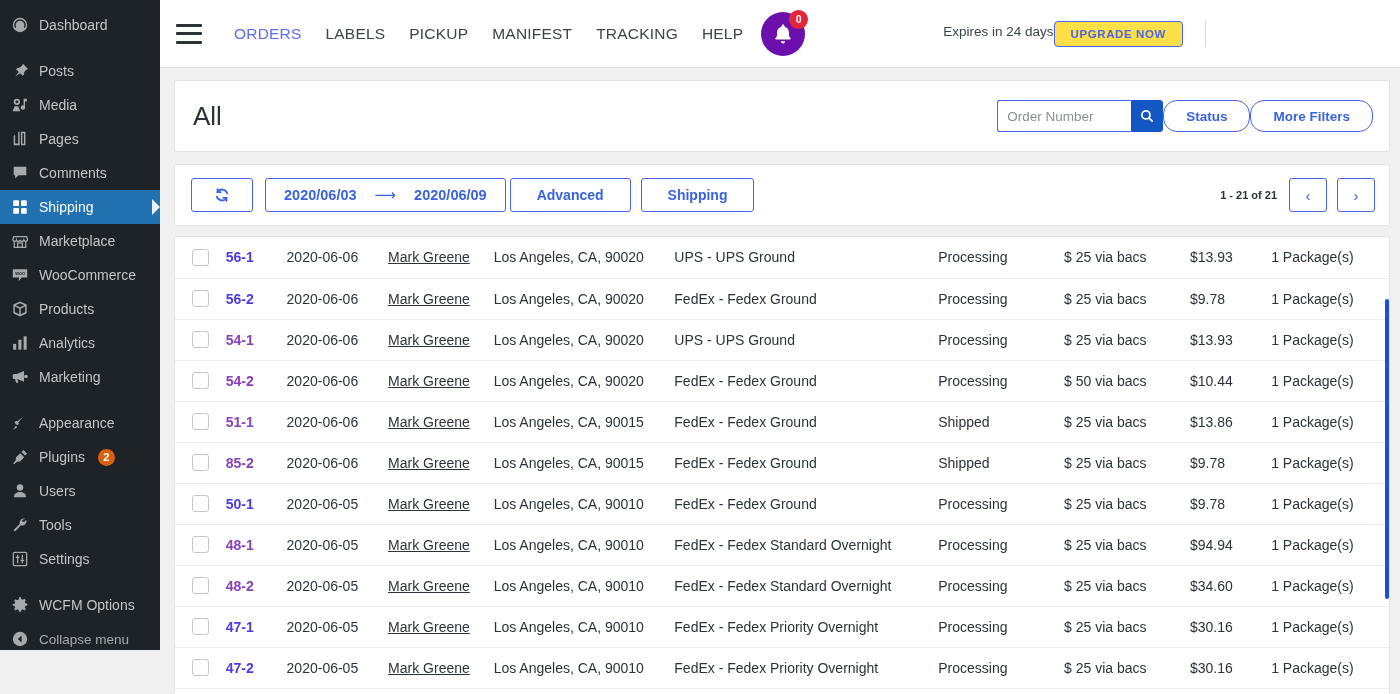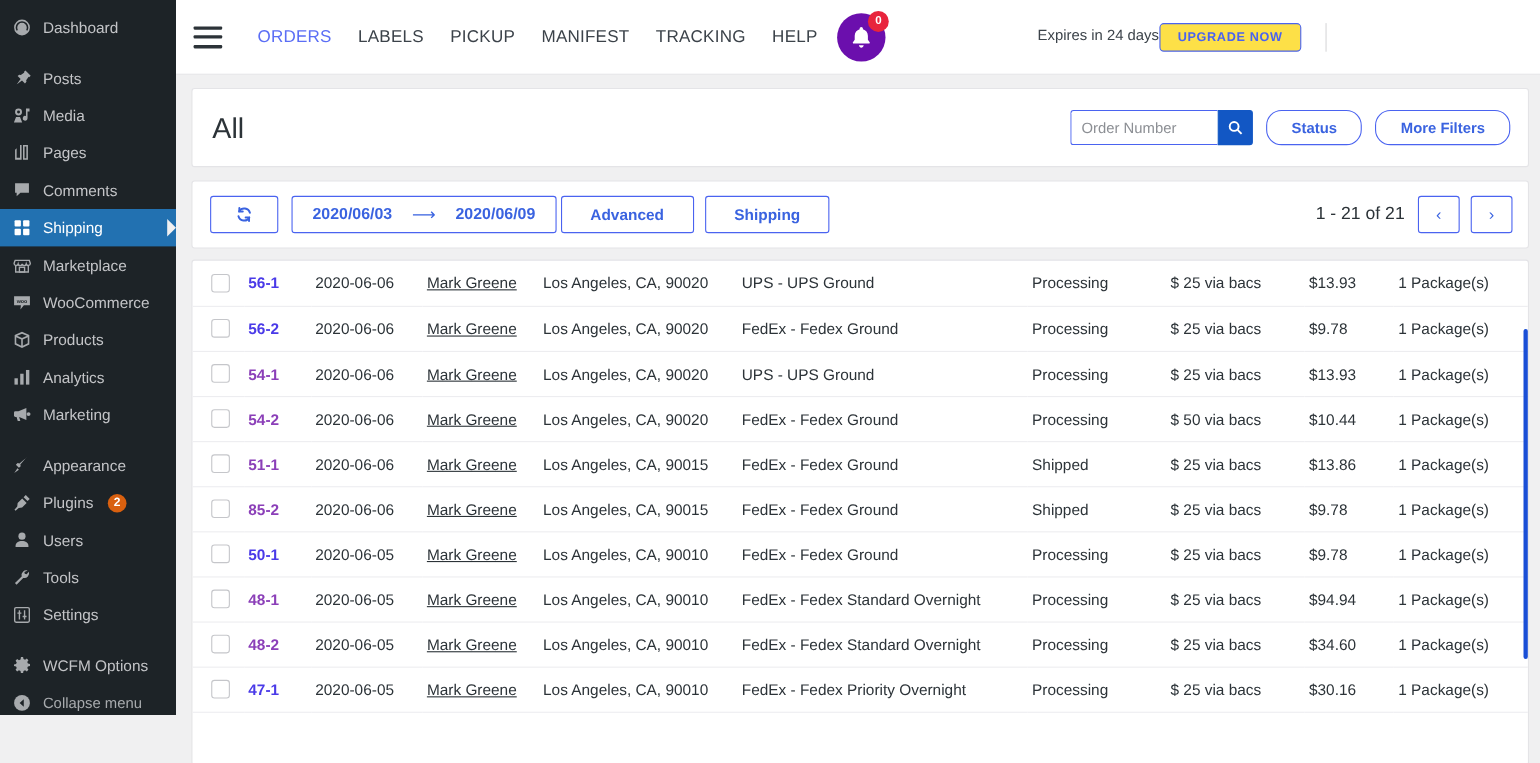--- a/index.html
+++ b/index.html
@@ -99,21 +99,21 @@
 
   .panel {
     background: #fff; border: 1px solid #e4e4e7; border-radius: 3px;
   }
 
   .filterbar {
     height: 72px; display: flex; align-items: center;
     padding: 0 16px 0 18px; margin-bottom: 12px;
   }
   .page-title { font-size: 26px; color: #2c3338; font-weight: normal; }
-  .filter-right { margin-left: auto; display: flex; align-items: center; gap: 12px; }
+  .filter-right { margin-left: auto; display: flex; align-items: center; gap: 0; }
   .search-group { display: flex; height: 32px; }
   .search-input {
     width: 134px; height: 32px; border: 1px solid #4a63f0; border-right: none;
     border-radius: 3px 0 0 3px; padding: 0 9px; font-size: 13.5px;
     color: #2c3338; outline: none; font-family: inherit; background: #fff;
   }
   .search-input::placeholder { color: #8c8f94; }
   .search-btn {
     width: 32px; height: 32px; background: #1257c4; border: 1px solid #1257c4;
     border-radius: 0 3px 3px 0; cursor: pointer;
@@ -141,21 +141,21 @@
     padding: 0 18px; margin-right: 4px; cursor: pointer; background: #fff;
   }
   .daterange span { font-size: 14.5px; color: #3a63e0; font-weight: bold; }
   .daterange .arrow { color: #3a63e0; font-size: 15px; font-weight: normal; }
   .tb-btn {
     height: 34px; background: #fff; border: 1px solid #4a63f0;
     border-radius: 3px; color: #3a63e0; font-size: 14px; font-weight: bold;
     padding: 0 26px; cursor: pointer; font-family: inherit; margin-right: 10px;
   }
   .pager { margin-left: auto; display: flex; align-items: center; gap: 10px; }
-  .pager-label { font-size: 16px; color: #2c3338; font-weight: normal; margin-right: 2px; }
+  .pager-label { font-size: 11px; color: #2c3338; font-weight: bold; margin-right: 2px; }
   .pager-btn {
     width: 38px; height: 34px; background: #fff; border: 1px solid #4a63f0;
     border-radius: 3px; color: #3a63e0; font-size: 15px; cursor: pointer;
     display: flex; align-items: center; justify-content: center; font-family: inherit;
   }
 
   
   .table-panel { position: relative; overflow: hidden; height: 460px; }
   table.orders { width: 100%; border-collapse: collapse; table-layout: fixed; }
   table.orders td {
@@ -573,20 +573,34 @@
                 <td class="c-num"><span class="onum blue">47-1</span></td>
                 <td class="c-date">2020-06-05</td>
                 <td class="c-cust">Mark Greene</td>
                 <td class="c-addr">Los Angeles, CA, 90010</td>
                 <td class="c-ship">FedEx - Fedex Priority Overnight</td>
                 <td class="c-stat">Processing</td>
                 <td class="c-pay">$ 25 via bacs</td>
                 <td class="c-cost">$30.16</td>
                 <td class="c-pkg">1 Package(s)</td>
               </tr>
+              <tr>
+                <td class="c-check">
+                  <span class="chk"></span>
+                </td>
+                <td class="c-num"><span class="onum blue">47-2</span></td>
+                <td class="c-date">2020-06-05</td>
+                <td class="c-cust">Mark Greene</td>
+                <td class="c-addr">Los Angeles, CA, 90010</td>
+                <td class="c-ship">FedEx - Fedex Priority Overnight</td>
+                <td class="c-stat">Processing</td>
+                <td class="c-pay">$ 25 via bacs</td>
+                <td class="c-cost">$30.16</td>
+                <td class="c-pkg">1 Package(s)</td>
+              </tr>
             </tbody>
         </table>
         <div class="scrolltrack">
           <div class="scrollthumb"></div>
         </div>
       </div>
 
     </div>
   </div>
 </div>

